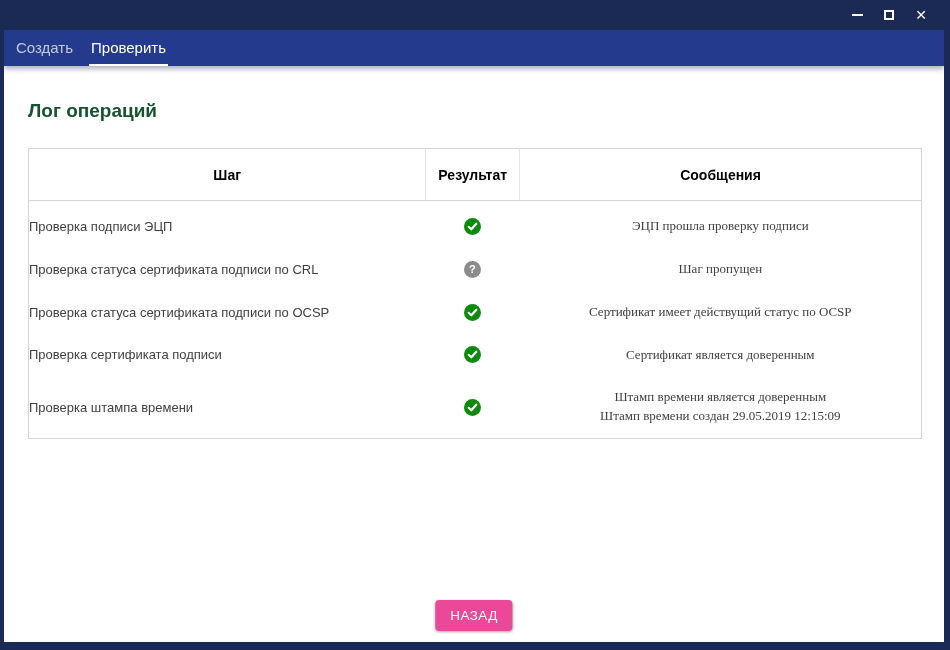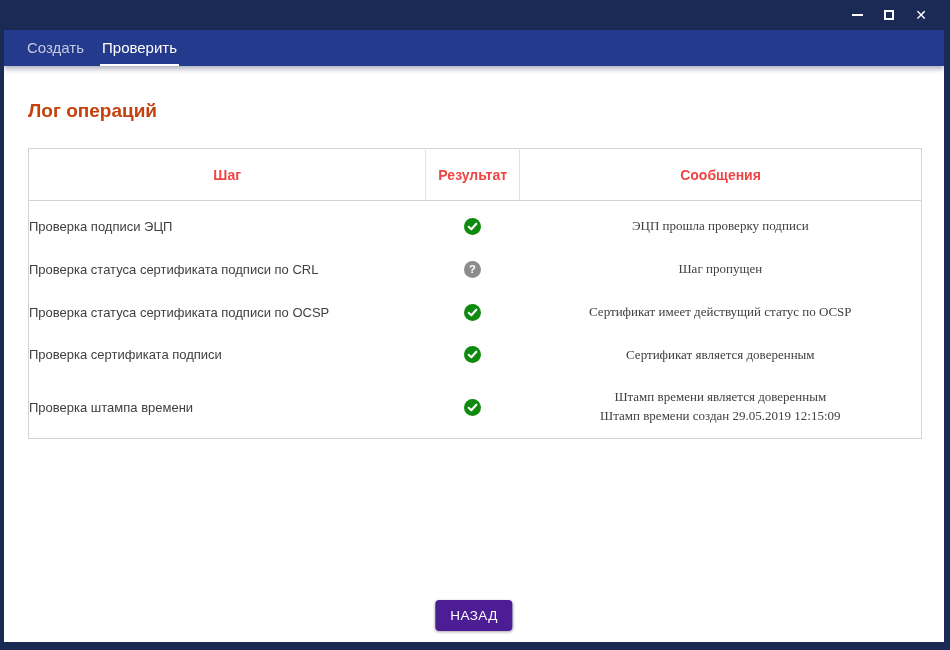--- a/index.html
+++ b/index.html
@@ -46,21 +46,21 @@
   .hamburger { width: 34px; height: 22px; display: flex; flex-direction: column; justify-content: space-between; cursor: pointer; }
   .hamburger span { display: block; height: 4px; background: #ffffff; border-radius: 1px; }
   .app-title {
     color: #ffffff; font-size: 17px; font-weight: bold;
     margin-left: 32px; letter-spacing: 0.2px;
   }
   .tabbar {
     background: #243a8c;
     height: 36px; flex: 0 0 36px;
     display: flex; align-items: stretch;
-    padding-left: 21px;
+    padding-left: 10px;
     box-shadow: 0 3px 5px rgba(20,30,70,0.35);
     position: relative; z-index: 2;
   }
   .tab {
     font-size: 15px;
     color: rgba(255,255,255,0.72);
     padding: 0 2px;
     margin-right: 14px;
     display: flex; align-items: center;
     border-bottom: 2px solid transparent;
@@ -69,31 +69,31 @@
   .tab.active { color: #ffffff; border-bottom-color: #ffffff; }
   
   .content {
     flex: 1 1 auto;
     background: #ffffff;
     position: relative;
     padding: 34px 22px 0 24px;
     z-index: 1;
   }
   .page-heading {
-    font-size: 19px; font-weight: bold; color: #c2410c;
+    font-size: 19px; font-weight: bold; color: #14532d;
     margin-bottom: 26px;
   }
   table.log {
     width: 100%;
     border-collapse: collapse;
     border: 1px solid #d4d4d4;
   }
   table.log thead th {
     height: 52px;
-    font-size: 14px; font-weight: bold; color: #ef4444;
+    font-size: 14px; font-weight: bold; color: #000000;
     text-align: center; vertical-align: middle;
     border-bottom: 1px solid #d4d4d4;
     border-right: 1px solid #e3e3e3;
     background: #ffffff;
   }
   table.log thead th:last-child { border-right: none; }
   th.col-step { width: 44.5%; }
   th.col-result { width: 10.5%; }
   th.col-msg { width: 45%; }
   table.log tbody td {
@@ -105,21 +105,21 @@
   td.cell-result { text-align: center; }
   td.cell-msg { text-align: center; line-height: 1.45; font-family: Liberation Serif, serif; }
   tbody tr:first-child td { padding-top: 16px; }
   .status-icon { display: inline-block; width: 17px; height: 17px; vertical-align: middle; }
   .status-icon svg { display: block; }
   
   .btn-back {
     position: absolute;
     left: 50%; transform: translateX(-50%);
     bottom: 11px;
-    background: #4c1d95;
+    background: #ec4899;
     color: #ffffff;
     border: none; border-radius: 4px;
     font-family: inherit;
     font-size: 13.5px;
     padding: 8px 15px;
     letter-spacing: 0.4px;
     cursor: pointer;
     box-shadow: 0 1px 3px rgba(0,0,0,0.35);
   }
 </style>

